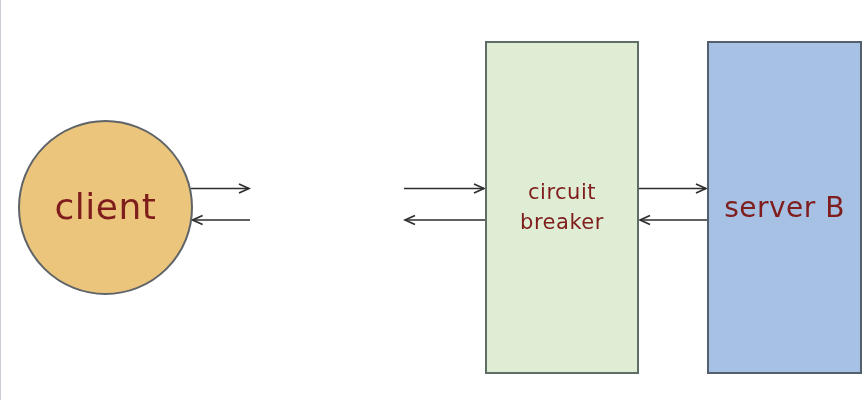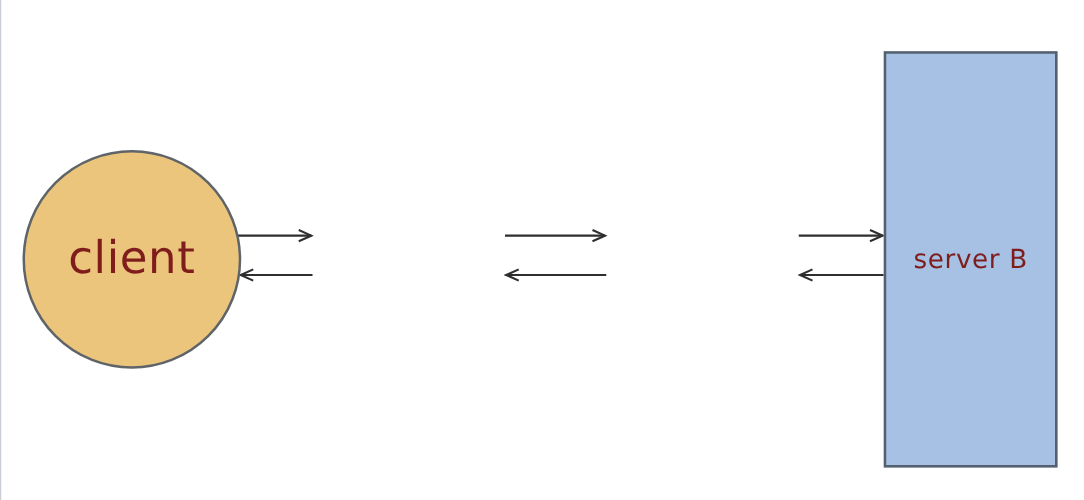--- a/index.html
+++ b/index.html
@@ -53,22 +53,22 @@
     left: 484px; top: 41px;
     width: 154px; height: 333px;
     border-color: #5e6d66;
     font-size: 21px;
   }
   .node-circuit-breaker .label {
     max-width: 130px;
   }
   .node-server-b {
     left: 706px; top: 41px;
-    width: 139px; height: 333px;
-    font-size: 21px;
+    width: 155px; height: 333px;
+    font-size: 28px;
   }
 </style>
 </head>
 <body>
 
 <div class="canvas">
 
   <svg class="edges-layer" width="867" height="400" viewBox="0 0 867 400" xmlns="http://www.w3.org/2000/svg">
     <defs>
       <marker id="arrowhead" viewBox="0 0 14 14" refX="12" refY="7" markerWidth="14" markerHeight="14" markerUnits="userSpaceOnUse" orient="auto">
@@ -83,18 +83,21 @@
         <line x1="638" y1="188.5" x2="705" y2="188.5" stroke="#2e2e2e" stroke-width="1.7" marker-end="url(#arrowhead)"></line>
         <line x1="706" y1="220" x2="639" y2="220" stroke="#2e2e2e" stroke-width="1.7" marker-end="url(#arrowhead)"></line>
       </g>
   </svg>
 
   <div class="node node-client" style="background: rgb(236, 197, 124); border-color: rgb(95, 100, 104);">
     <span class="label">client</span>
   </div>
 
 
+  <div class="node node-circuit-breaker" style="background: rgb(223, 237, 212); border-color: rgb(94, 109, 102);">
+    <span class="label">circuit breaker</span>
+  </div>
 
   <div class="node node-server-b" style="background: rgb(166, 193, 228); border-color: rgb(85, 96, 110);">
     <span class="label">server B</span>
   </div>
 
 </div>
 
 </body></html>

